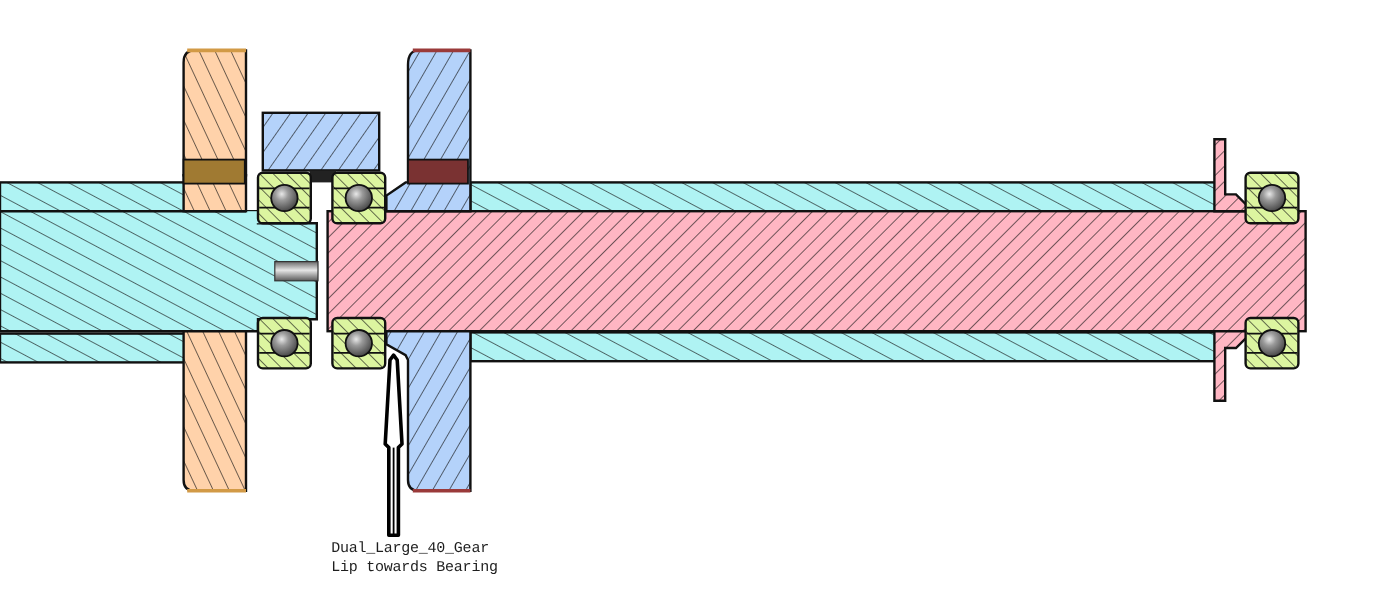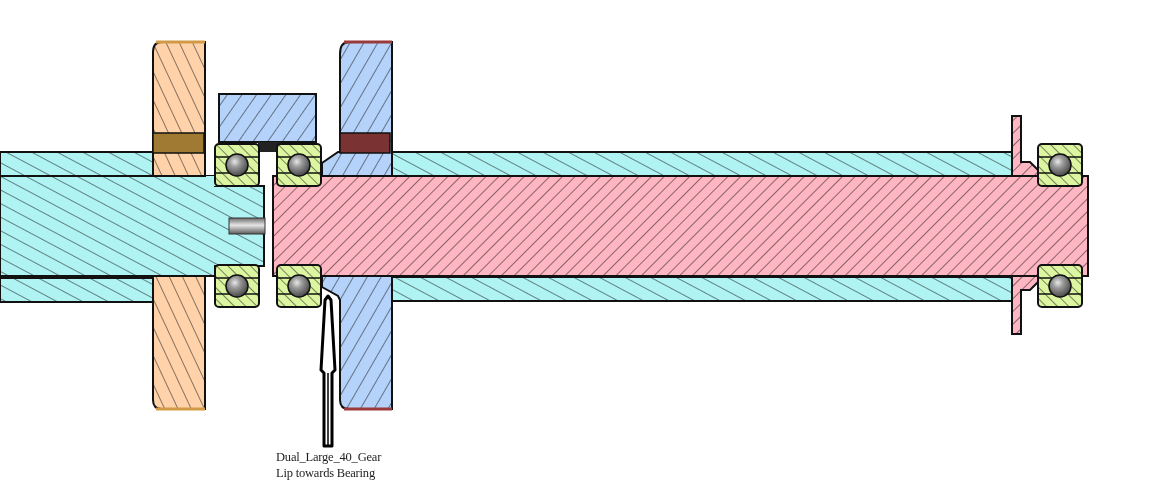--- a/index.html
+++ b/index.html
@@ -1,18 +1,18 @@
 <!DOCTYPE html>
 <html><head>
 <meta charset="utf-8">
 <style>
   html, body { margin: 0; padding: 0; background: #ffffff; }
   body { width: 1153px; height: 500px; overflow: hidden; position: relative; font-family: "DejaVu Sans", sans-serif; }
   #diagram { position: absolute; left: 0; top: 0; }
-  .callout { position: absolute; left: 276px; top: 449px; font-family: Liberation Serif, serif; font-size: 12.5px; line-height: 16px; color: #1e1e1e; letter-spacing: -0.2px; }
+  .callout { position: absolute; left: 276px; top: 449px; font-family: Liberation Mono, monospace; font-size: 12.5px; line-height: 16px; color: #1e1e1e; letter-spacing: -0.2px; }
   .callout div { white-space: nowrap; }
 </style>
 </head>
 <body>
 
 <svg id="diagram" width="1153" height="500" viewBox="0 0 1153 500" xmlns="http://www.w3.org/2000/svg">
   <defs>
     <pattern id="hatchBack" patternUnits="userSpaceOnUse" width="12" height="12" patternTransform="rotate(-62)">
       <line x1="0" y1="0" x2="0" y2="12" stroke="#111" stroke-width="1"></line>
     </pattern>

